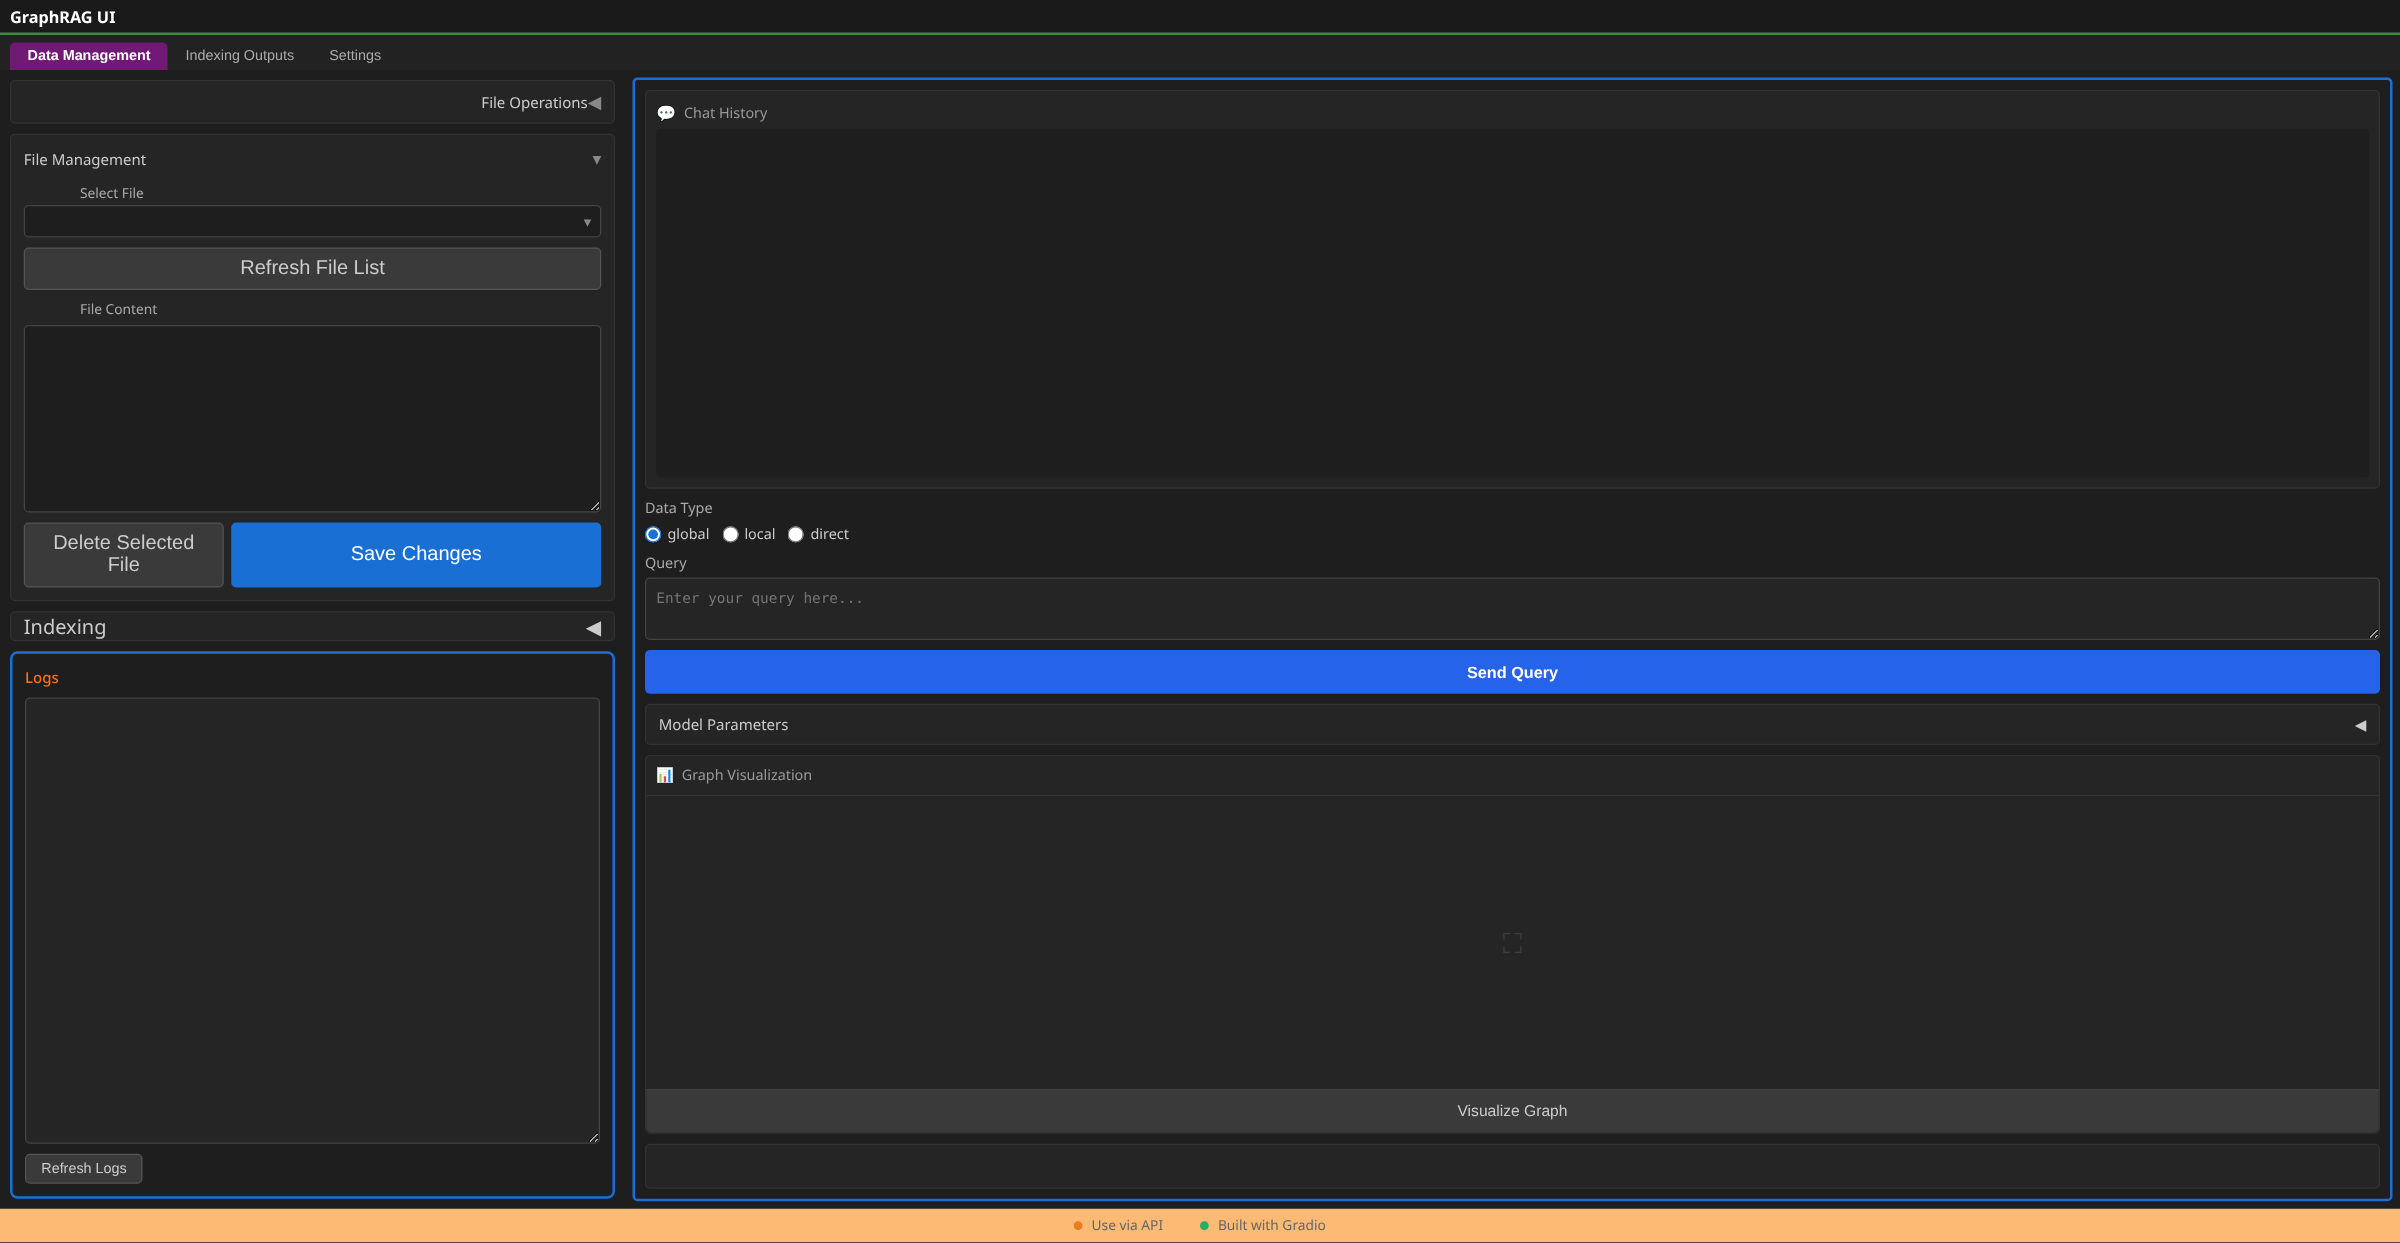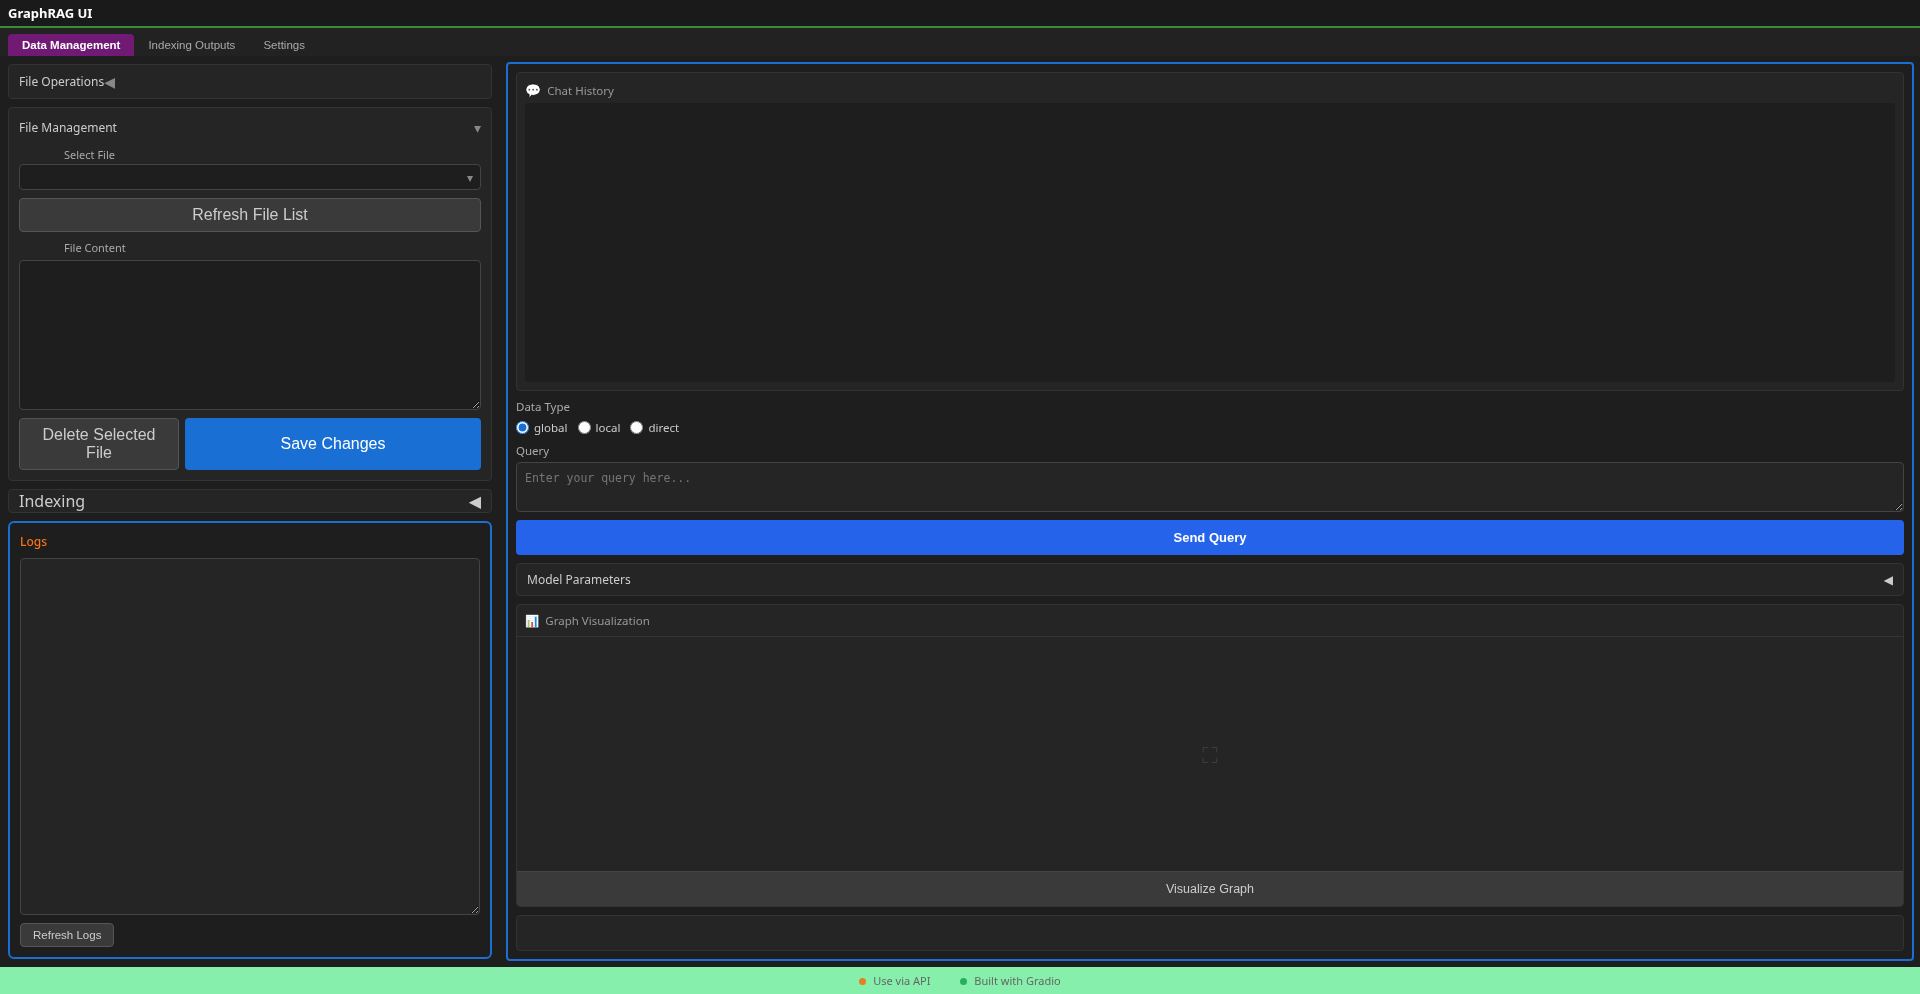--- a/index.html
+++ b/index.html
@@ -51,21 +51,21 @@
       width: 500px;
       min-width: 500px;
       background: #1e1e1e;
       display: flex;
       flex-direction: column;
       padding: 8px;
       gap: 8px;
     }
     .section-header {
       display: flex;
-      justify-content: flex-start;
+      justify-content: flex-end;
       align-items: center;
       background: #252525;
       border: 1px solid #333;
       border-radius: 4px;
       padding: 7px 10px;
       cursor: pointer;
       font-size: 12px;
       color: #ccc;
     }
     .section-header .chevron {
@@ -373,21 +373,21 @@
       border: 1px solid #333;
       border-radius: 4px;
       padding: 6px;
       min-height: 36px;
     }
     .footer {
       text-align: center;
       padding: 6px;
       font-size: 11px;
       color: #666;
-      background: #86efac;
+      background: #fdba74;
       display: flex;
       justify-content: center;
       align-items: flex-start;
       gap: 30px;
     }
     .footer-dot {
       display: inline-block;
       width: 7px;
       height: 7px;
       background: #e67e22;

